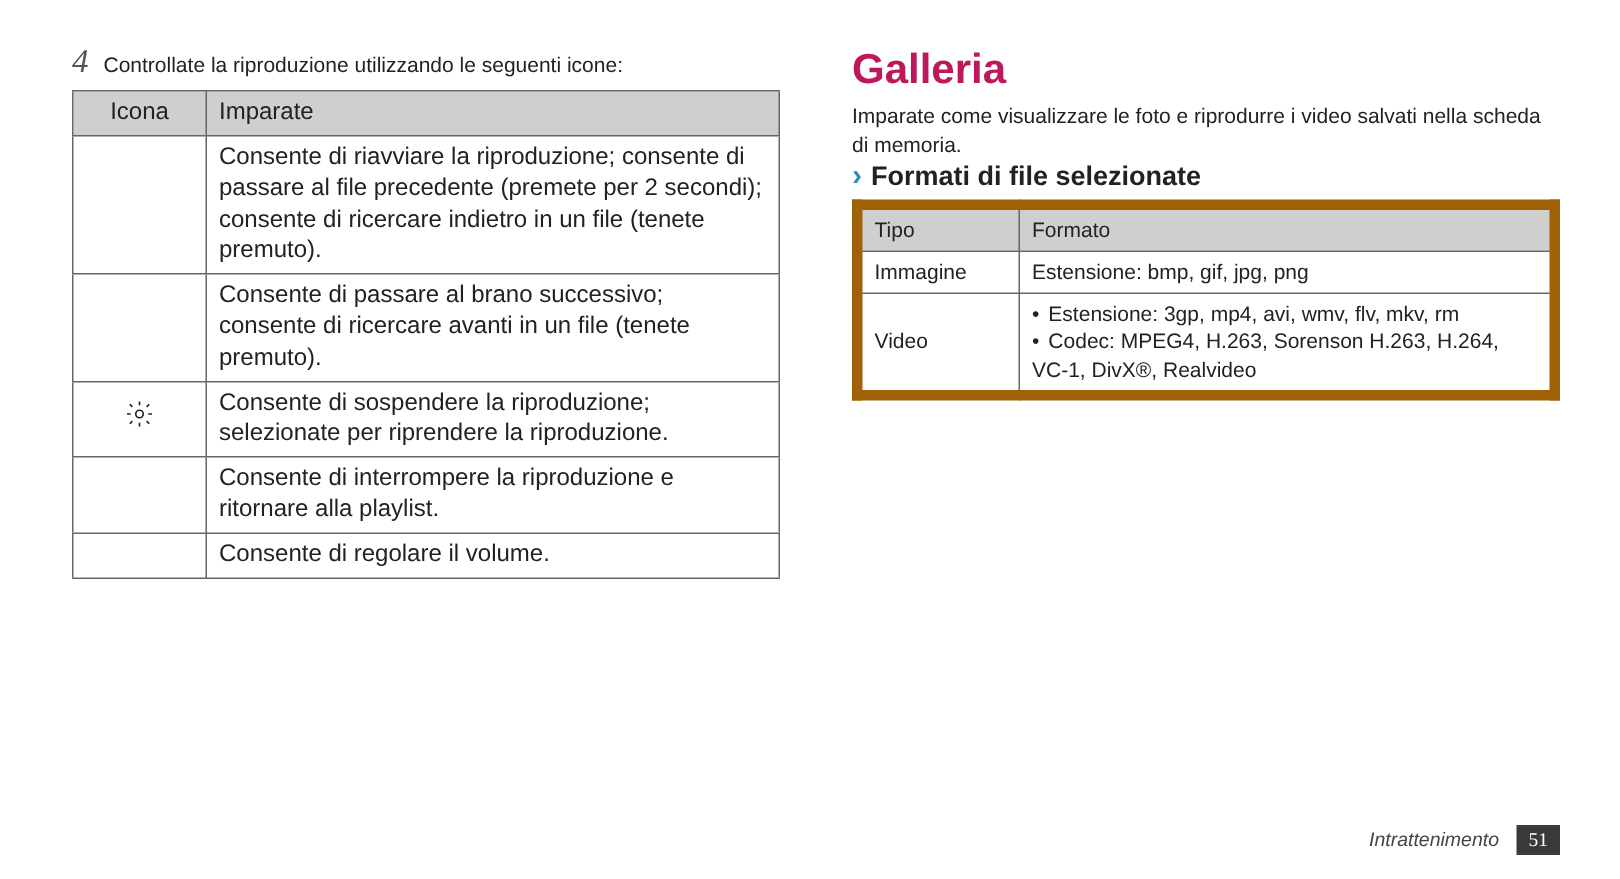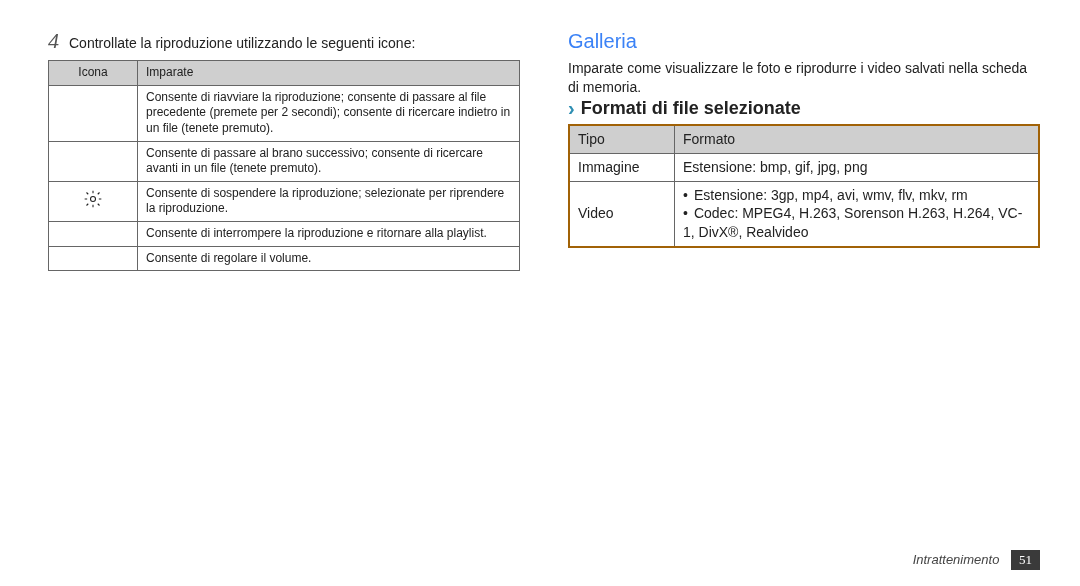--- a/index.html
+++ b/index.html
@@ -50,21 +50,21 @@
     margin-top: 4px;
   }
   table.icons th, table.icons td {
     border-top: 1px solid #666;
     border-bottom: 1px solid #666;
     border-left: none;
     border-right: none;
     padding: 4px 8px;
     text-align: left;
     vertical-align: middle;
-    font-size: 12px;
+    font-size: 16px;
     line-height: 1.3;
   }
   table.icons th {
     background: #cfcfcf;
     font-weight: normal;
   }
   table.icons th.first, table.icons td.first {
     width: 72px;
     text-align: center;
     vertical-align: middle;
@@ -80,23 +80,23 @@
   }
   .gear-icon svg {
     width: 20px;
     height: 20px;
     stroke: #222;
     fill: none;
     stroke-width: 1.3;
   }
   h1.section-title {
     font-family: Arial, Helvetica, sans-serif;
-    font-size: 20px;
-    color: #3b82f6;
-    font-weight: normal;
+    font-size: 28px;
+    color: #be185d;
+    font-weight: bold;
     margin: 0 0 6px 0;
   }
   .intro {
     line-height: 1.35;
   }
   .subheading {
     display: flex;
     align-items: center;
     font-weight: bold;
     font-size: 18px;
@@ -122,21 +122,21 @@
     text-align: left;
     vertical-align: top;
     font-size: 14px;
     line-height: 1.35;
   }
   table.formats th {
     background: #cfcfcf;
     font-weight: normal;
   }
   table.formats {
-    border: 2px solid #a16207;
+    border: 7px solid #a16207;
   }
   table.formats .first {
     width: 88px;
     border-right: 1px solid #666;
   }
   table.formats td.first {
     vertical-align: middle;
   }
   ul.bullets {
     list-style: none;

